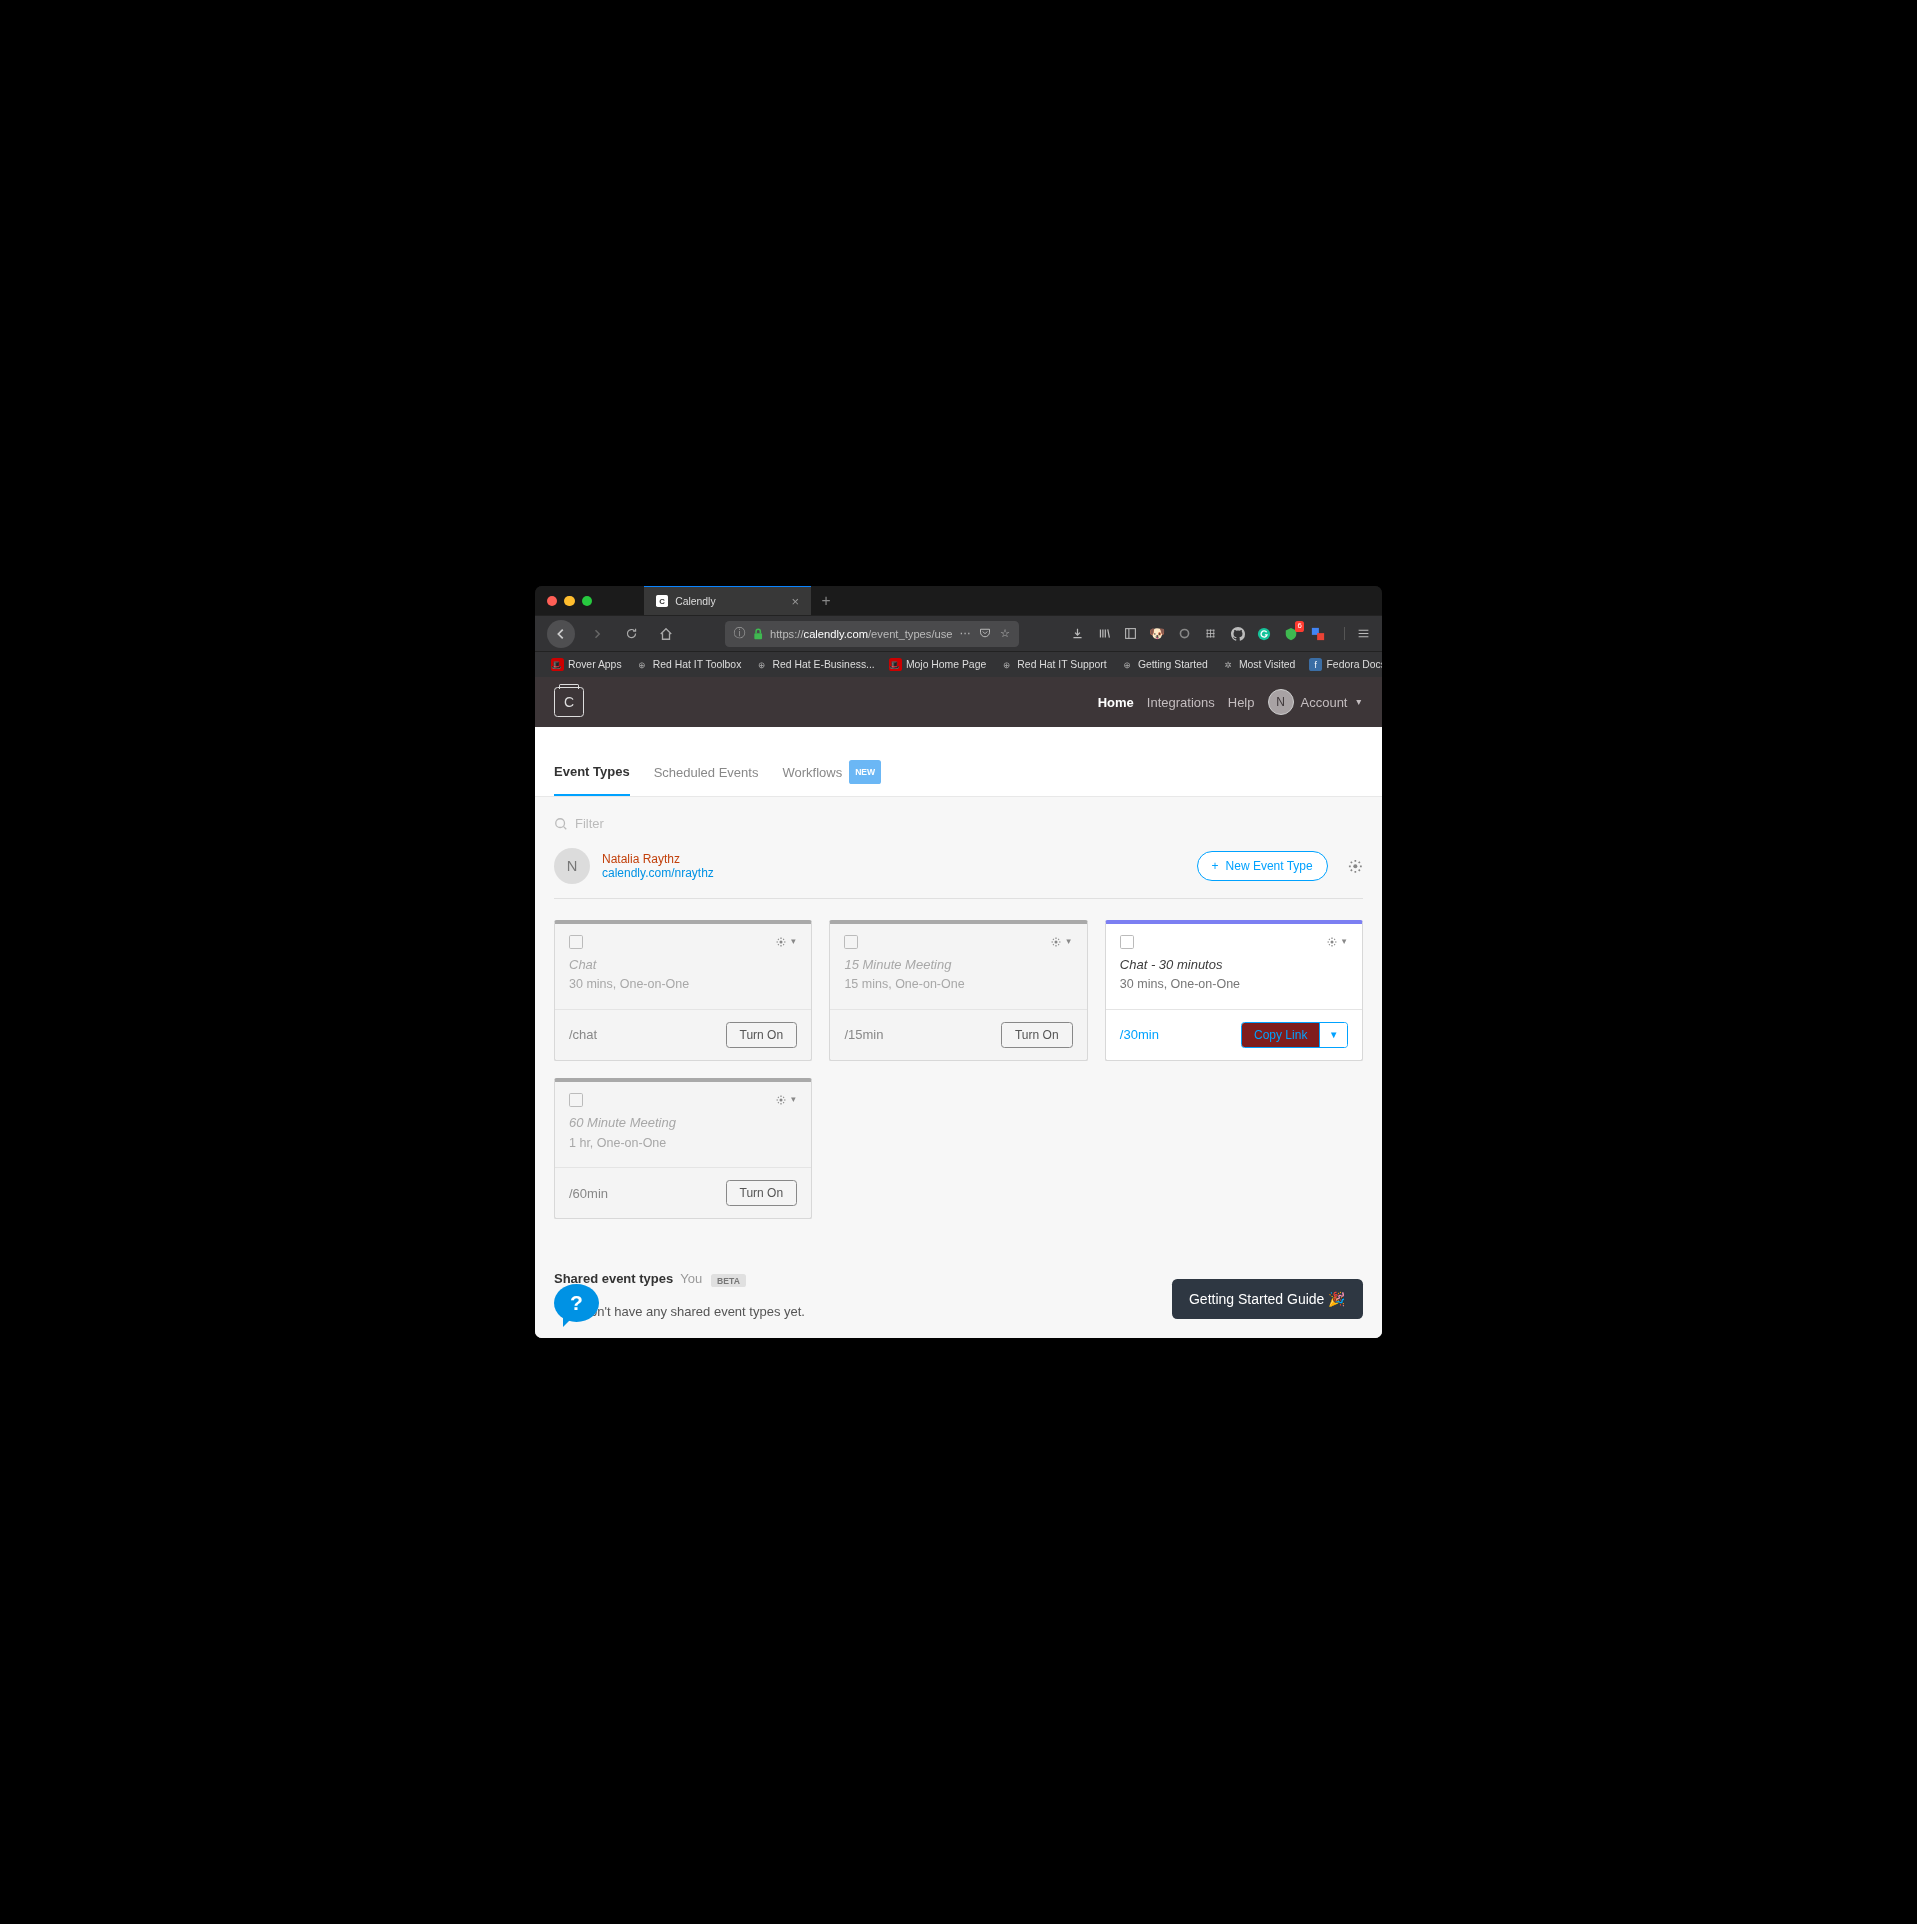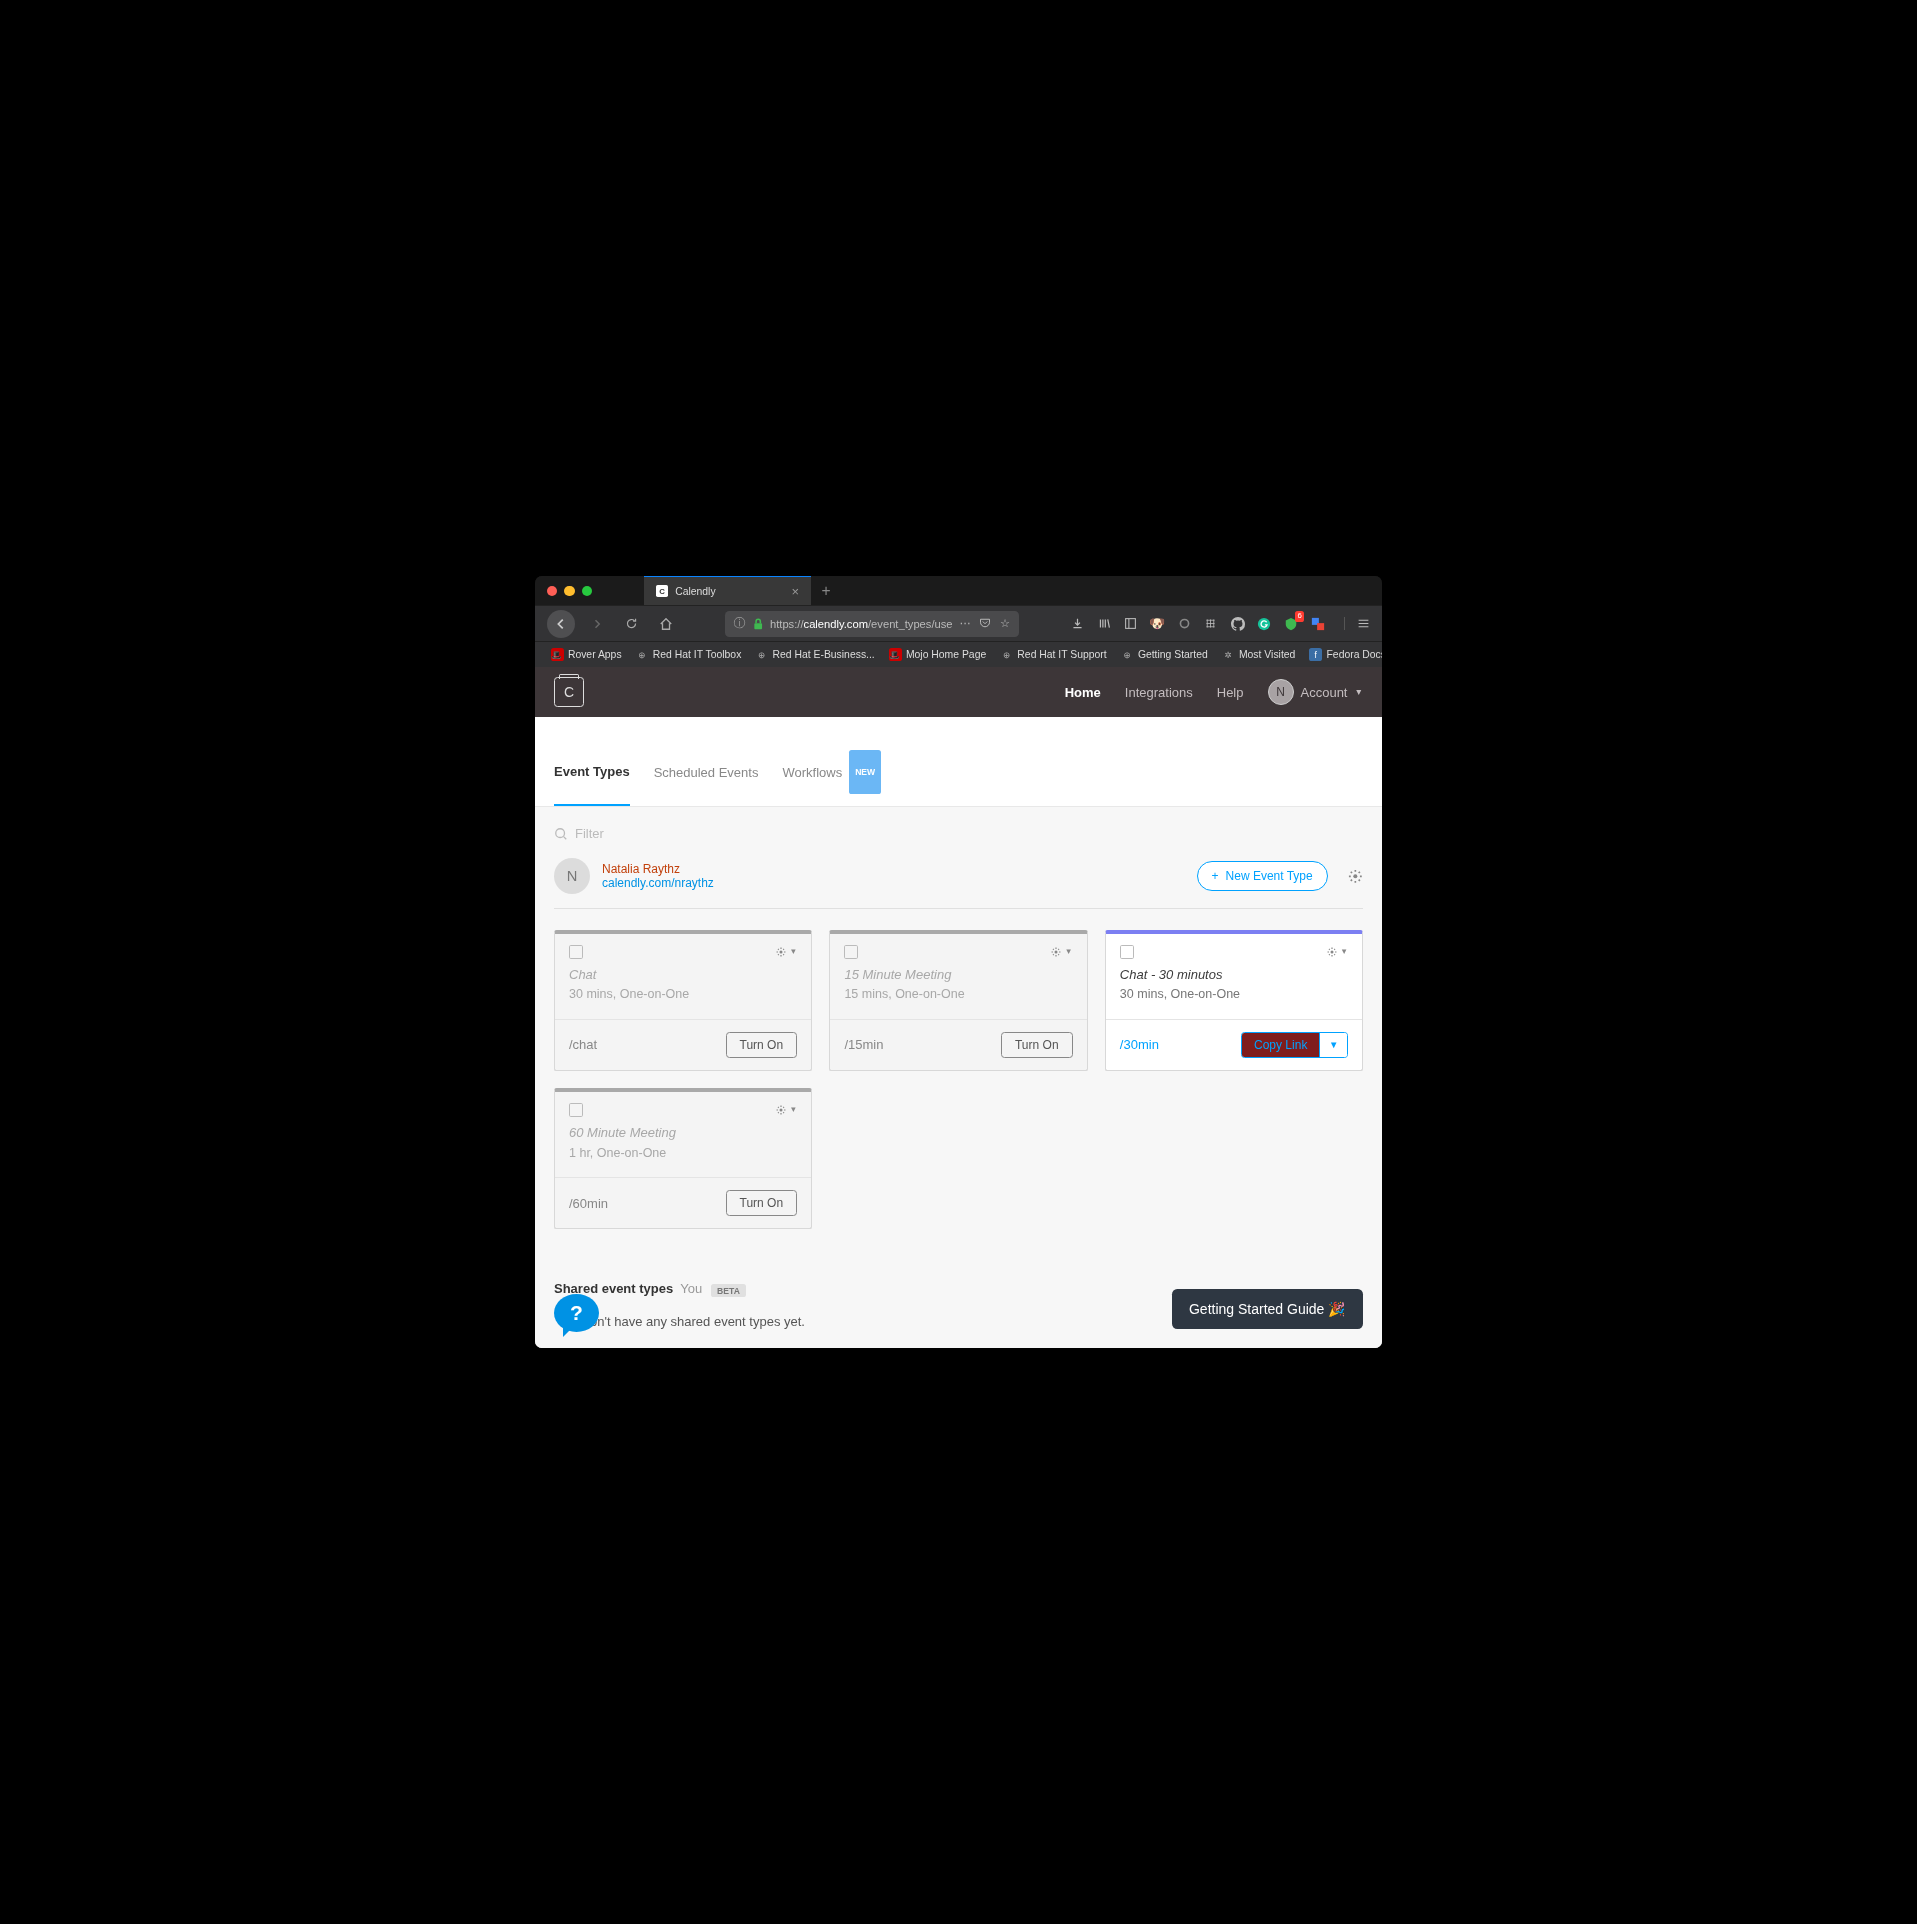--- a/index.html
+++ b/index.html
@@ -40,33 +40,33 @@
 .bm-icon { width:13px; height:13px; border-radius:2.6px; display:inline-flex;align-items:center;justify-content:center;font-size:8.6px;}
 .bm-icon.red { background:#cc0000; color:#fff;}
 .bm-icon.globe { color:#aaa; }
 .bm-icon.gear { color:#aaa; }
 .bm-icon.blue { background:#3b6ea5; color:#fff; border-radius:2.6px;}
 
 .app { background:#fff; }
 .app-header { background:#3d3638; height:50px; display:flex; align-items:center; padding:0 19px; }
 .app-logo { width:30px; height:30px; border:1.3px solid #ddd; border-radius:3.5px; display:flex;align-items:center;justify-content:center;color:#ddd;font-size:14px;position:relative;}
 .app-logo::before { content:""; position:absolute; top:-4.3px; left:4.3px; right:4.3px; height:3.5px; border-top:1.3px solid #ddd; border-left:1.3px solid #ddd; border-right:1.3px solid #ddd; border-radius:1.7px 1.7px 0 0;}
-.app-nav { margin-left:auto; display:flex; align-items:center; gap:24px; font-size:13px; }
+.app-nav { margin-left:auto; display:flex; align-items:center; gap:13px; font-size:13px; }
 .app-nav a { color:#c4bdbf; text-decoration:none; }
 .app-nav a.active { color:#fff; font-weight:600; }
 .avatar-sm { width:26px; height:26px; border-radius:50%; background:#a8a2a4; color:#3d3638; display:flex;align-items:center;justify-content:center;font-size:12px;border:0.9px solid #ccc;}
 .account-link { display:flex; align-items:center; gap:7px; color:#c4bdbf;}
 .caret { font-size:8.6px; }
 
 .sub-header { background:#fff; padding:17.3px 19px 0 19px; border-bottom:0.9px solid #e8e8e8;}
 .page-title { display:flex; align-items:center; gap:8.6px; font-size:22.5px; color:#333; font-weight:400;}
 .sub-tabs { display:flex; gap:24px; margin-top:15.6px; font-size:13px; }
 .sub-tab { color:#888; padding-bottom:12px; display:flex; align-items:center; gap:7px;}
 .sub-tab.active { color:#333; font-weight:600; border-bottom:2.6px solid #00a2ff; }
-.new-badge { background:#6bb7f5; color:#fff; font-size:8.6px; font-weight:600; padding:17px 6px; border-radius:2.6px;}
+.new-badge { background:#6bb7f5; color:#fff; font-size:8.6px; font-weight:600; padding:7px 6px; border-radius:2.6px;}
 
 .content { background:#f7f7f7; padding:19px; position:relative;}
 .filter-row { display:flex; align-items:center; gap:7px; font-size:13px; color:#bbb; margin-bottom:17px;}
 
 .user-row { display:flex; align-items:center; gap:12px; padding-bottom:14px; border-bottom:0.9px solid #e0e0e0;}
 .user-avatar { width:36px; height:36px; border-radius:50%; background:#dcdcdc; color:#777; display:flex;align-items:center;justify-content:center;font-size:14.7px;}
 .user-info { flex:1; }
 .user-name { font-size:12px; color:#c2410c; }
 .user-link { font-size:12px; color:#0092e4; }
 .new-event-btn { border:0.9px solid #00a2ff; color:#00a2ff; background:#fff; padding:7px 14px; border-radius:17.3px; font-size:12px; display:flex;align-items:center;gap:7px;}

